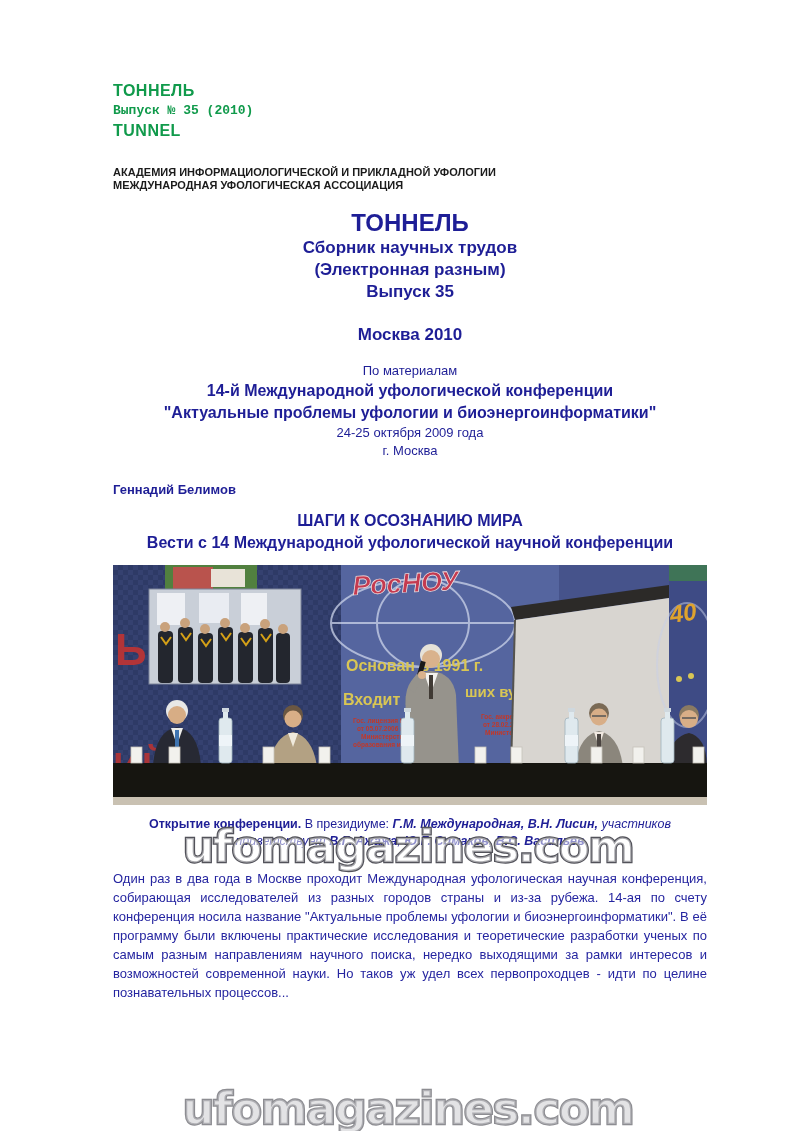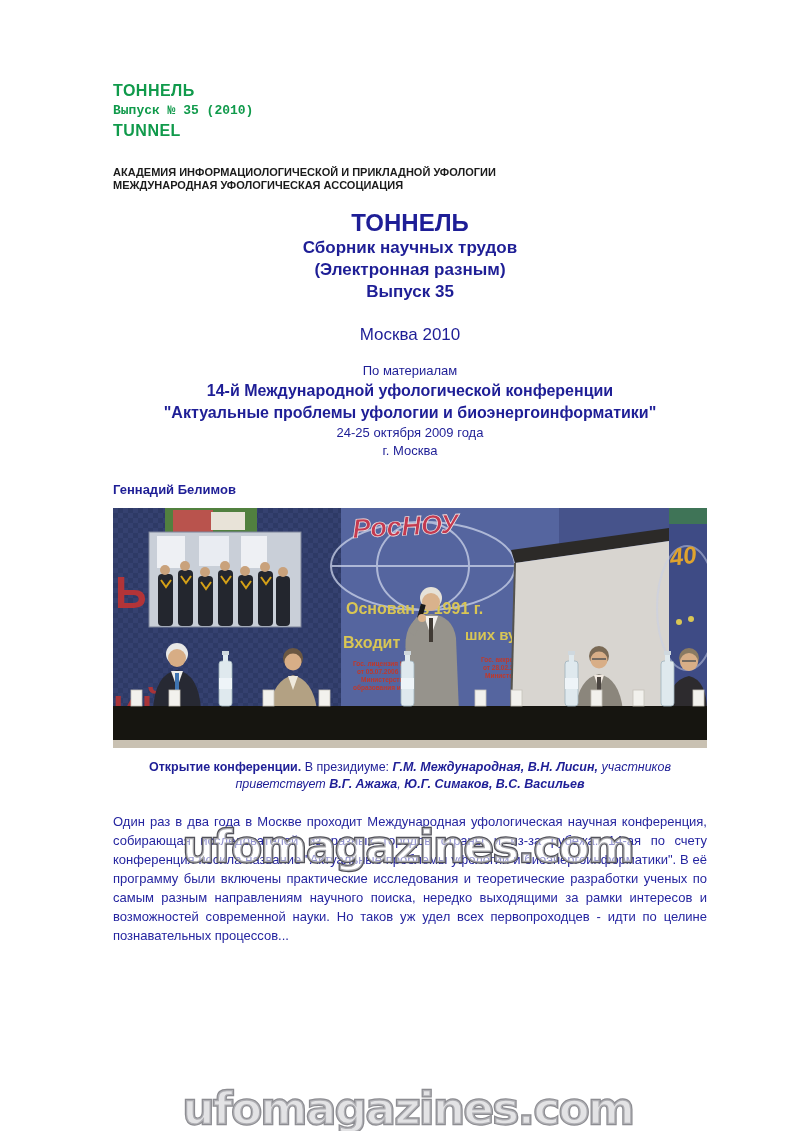--- a/index.html
+++ b/index.html
@@ -10,21 +10,21 @@
   
   .masthead .t-ru{color:#109a4b;font-size:16px;font-weight:bold;letter-spacing:.5px;}
   .masthead .issue{color:#109a4b;font-size:13px;font-weight:bold;font-family:"Liberation Mono","DejaVu Sans Mono",monospace;margin-top:3px;}
   .masthead .t-en{color:#109a4b;font-size:16px;font-weight:bold;margin-top:4px;letter-spacing:.5px;}
 
   .orgs{margin-top:26px;color:#1b1b1b;font-size:11px;font-weight:bold;line-height:13px;}
 
   .title-block{margin-top:17px;text-align:center;color:#1e1e96;}
   .title-block .big{font-size:24px;font-weight:bold;}
   .title-block .mid{font-size:17px;font-weight:bold;line-height:22px;}
-  .title-block .city{font-size:17px;font-weight:normal;margin-top:22px;}
+  .title-block .city{font-size:17px;font-weight:bold;margin-top:22px;}
 
   .conf-block{margin-top:17px;text-align:center;color:#1e1e96;}
   .conf-block .sm{font-size:13px;line-height:18px;}
   .conf-block .bd{font-size:16px;font-weight:bold;line-height:22px;}
 
   .author{margin-top:22px;color:#1e1e96;font-size:13px;font-weight:bold;}
   .headline{margin-top:13px;text-align:center;color:#1e1e96;font-size:16px;font-weight:bold;line-height:22px;}
 
   .photo-wrap{margin-top:11px;width:594px;height:240px;line-height:0;}
 
@@ -67,20 +67,24 @@
     <div class="conf-block">
       <div class="sm">По материалам</div>
       <div class="bd">14-й Международной уфологической конференции</div>
       <div class="bd">"Актуальные проблемы уфологии и биоэнергоинформатики"</div>
       <div class="sm">24-25 октября 2009 года</div>
       <div class="sm">г. Москва</div>
     </div>
 
     <div class="author">Геннадий Белимов</div>
 
+    <div class="headline">
+      <div>ШАГИ К ОСОЗНАНИЮ МИРА</div>
+      <div>Вести с 14 Международной уфологической научной конференции</div>
+    </div>
 
     <div class="photo-wrap">
       <svg viewBox="0 0 594 240" width="594" height="240">
         <defs>
           <pattern id="chk" width="10" height="10" patternUnits="userSpaceOnUse">
             <rect width="10" height="10" fill="#2e3a66"></rect>
             <rect width="5" height="5" fill="#3d4a7d"></rect>
             <rect x="5" y="5" width="5" height="5" fill="#3d4a7d"></rect>
           </pattern>
         </defs>

